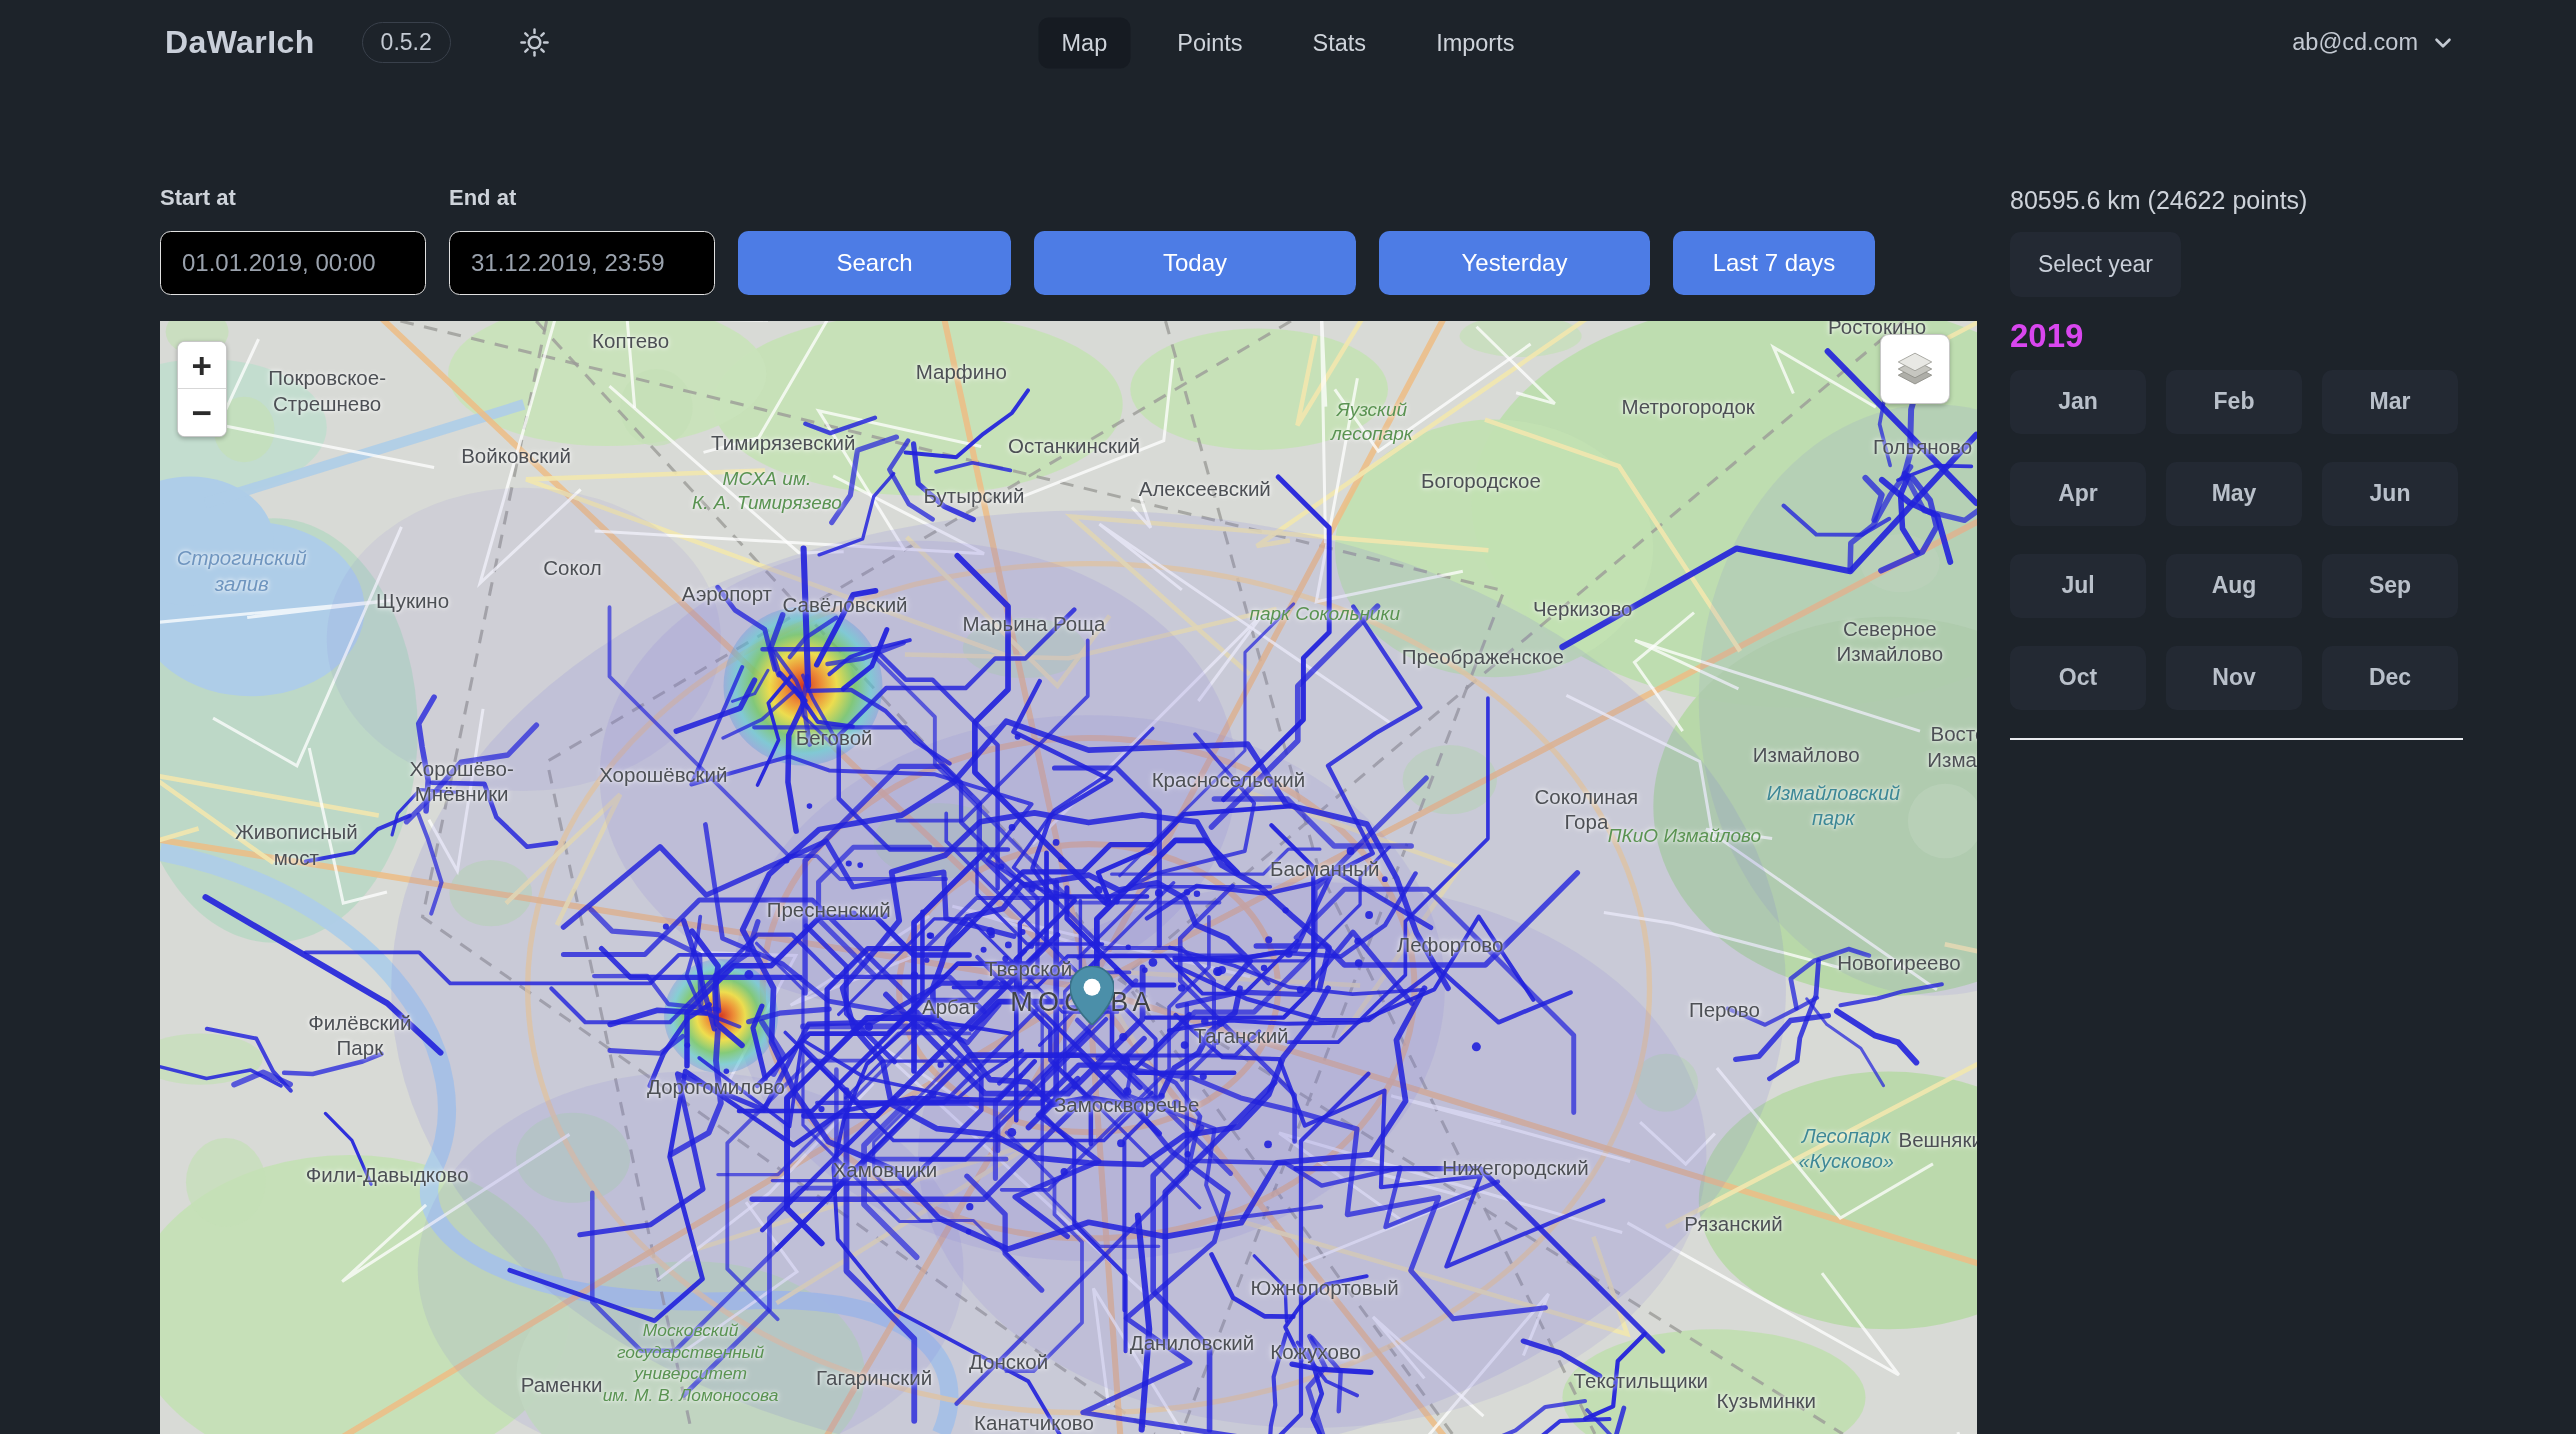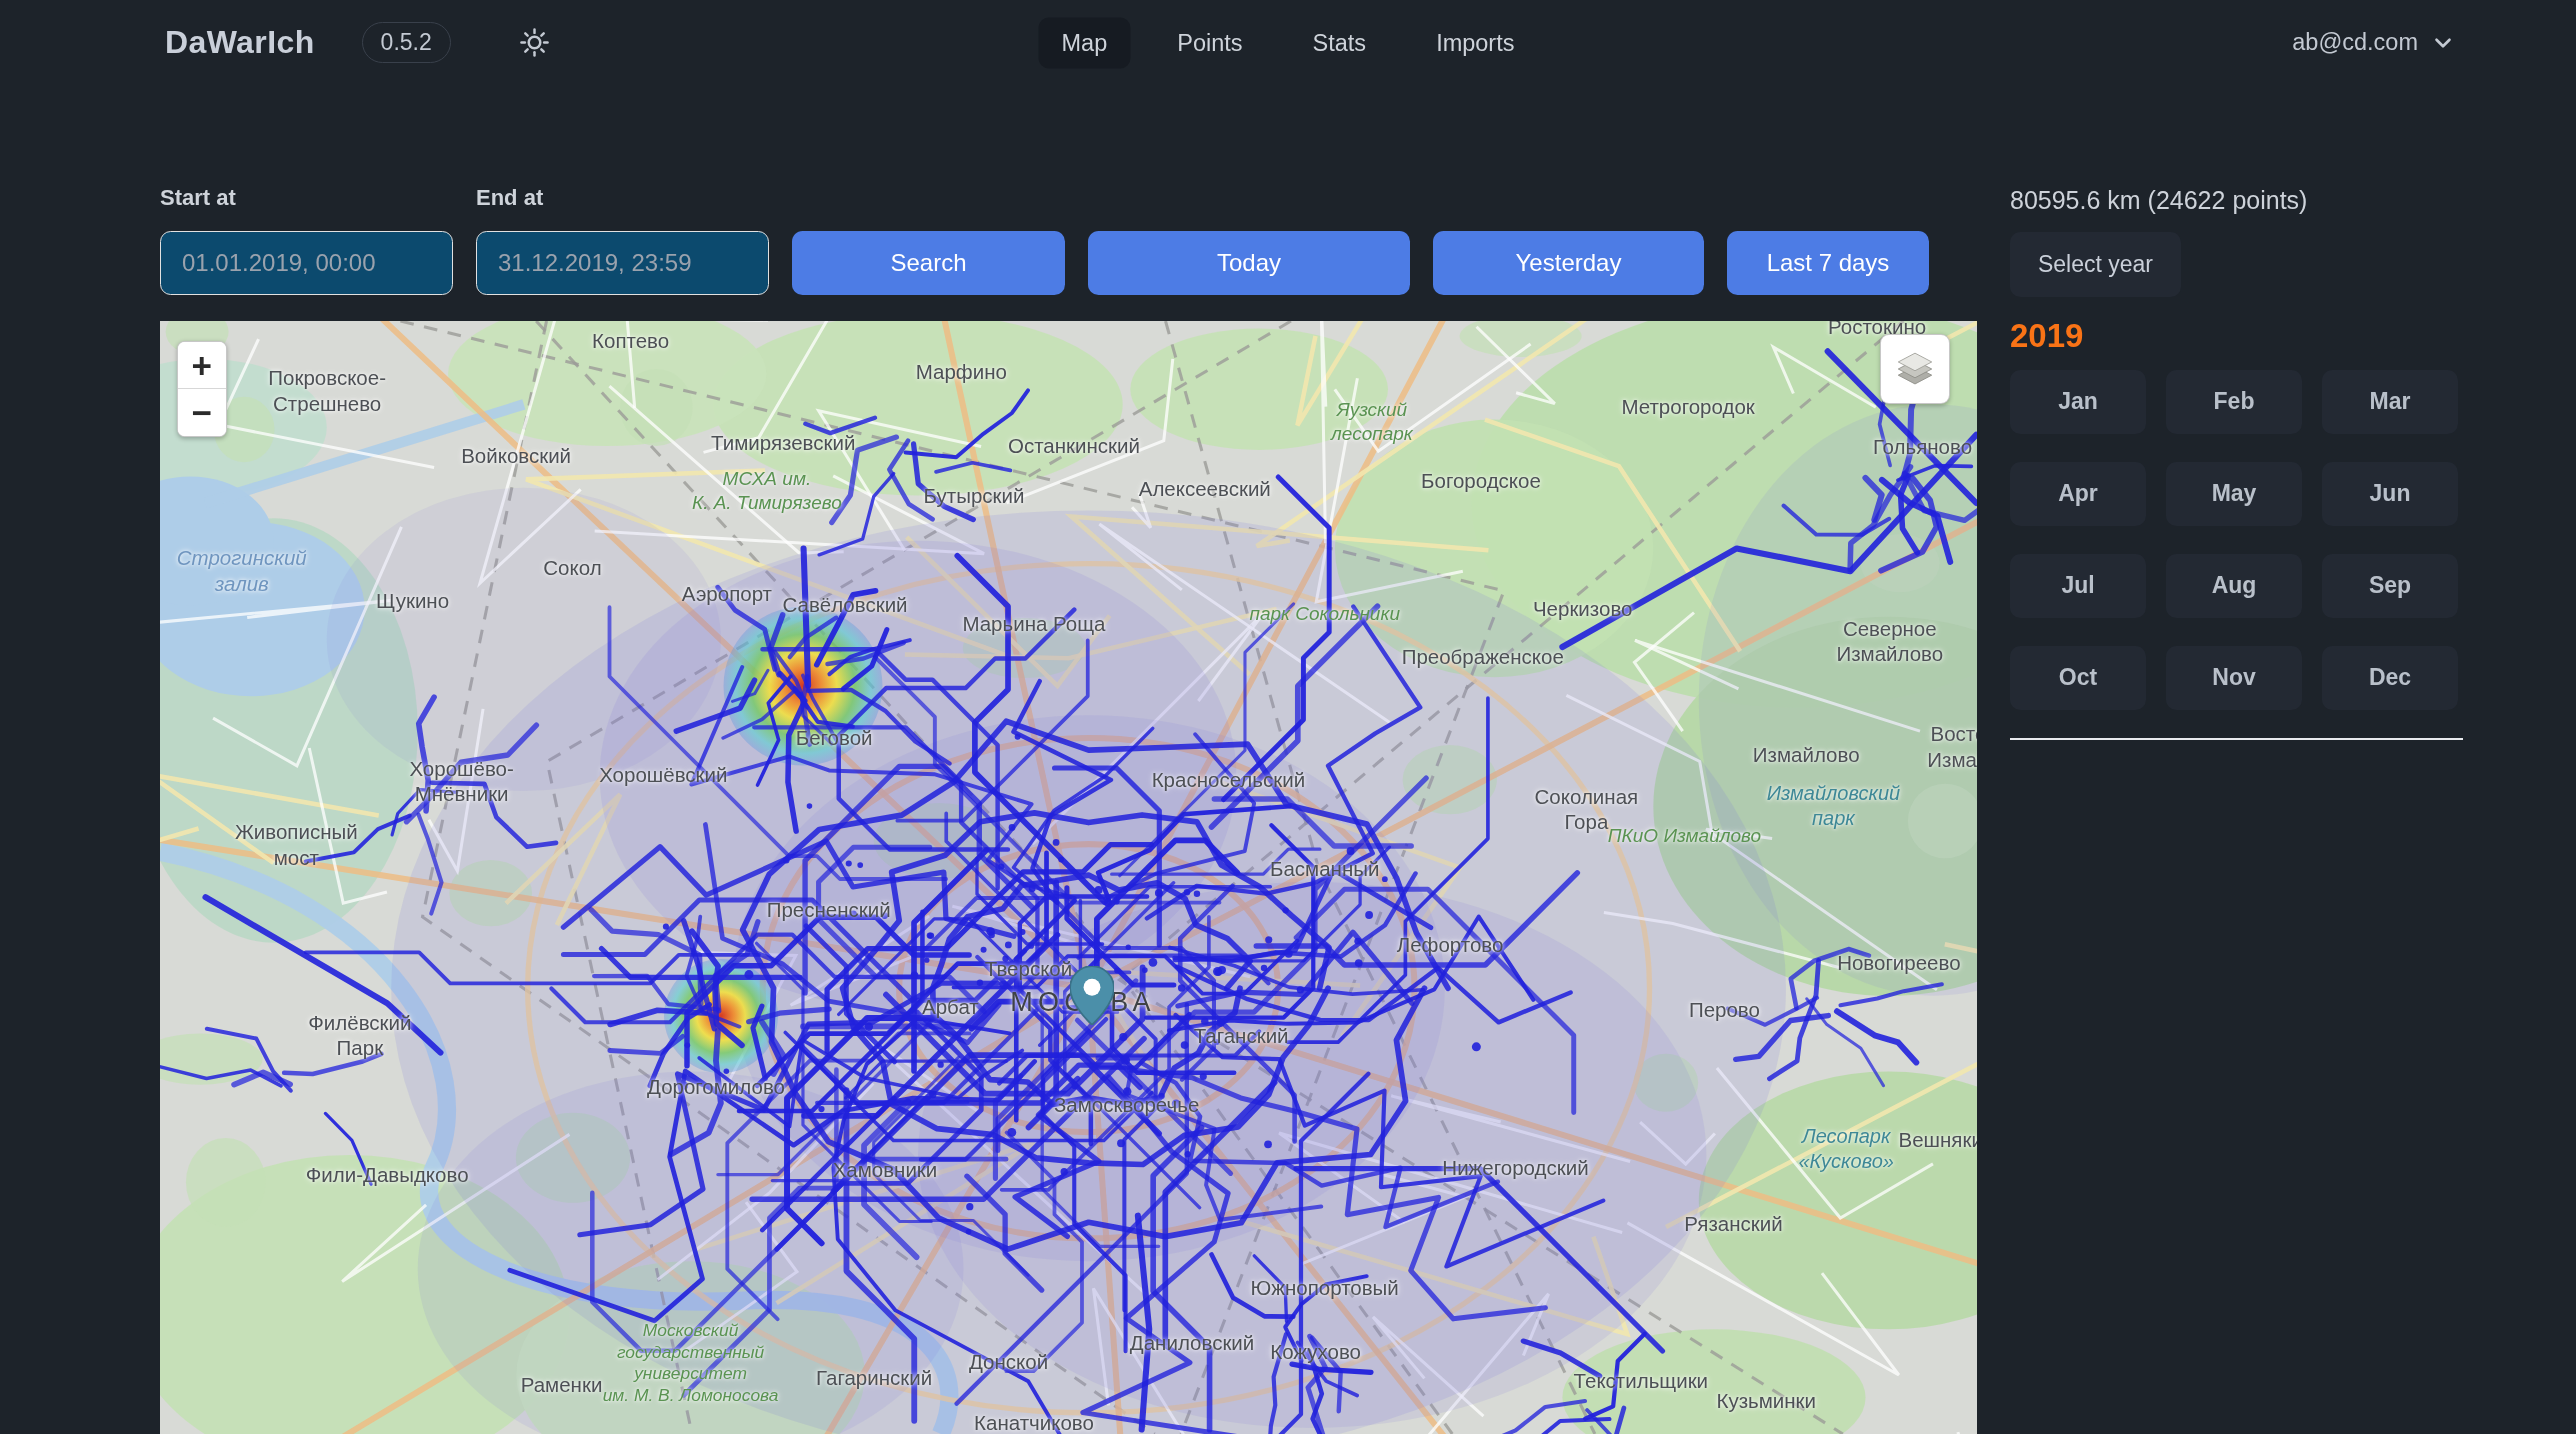--- a/index.html
+++ b/index.html
@@ -24,21 +24,21 @@
   .account span{font-size:23.5px;color:#c3c9d2;}
 
   
   .content{display:flex;margin-top:100px;padding:0 92px 0 160px;gap:33px;}
   .main{width:1817px;display:flex;flex-direction:column;}
 
   
   .filters{display:flex;align-items:flex-end;gap:23px;margin-bottom:26px;}
   .field{display:flex;flex-direction:column;gap:20px;}
   .field label{font-size:22px;font-weight:700;color:#ced3da;}
-  .field input{width:293px;height:64px;background:#0c4a6e;border:0.8px solid #e1e1e1;border-radius:10.6px;
+  .field input{width:266px;height:64px;background:#000000;border:0.8px solid #e1e1e1;border-radius:10.6px;
     padding:0 21px;font-size:24px;color:#9aa2ad;font-family:"Liberation Sans",sans-serif;}
   .btn{height:64px;border:none;border-radius:10.6px;background:var(--accent);color:var(--accent-text);
     font-size:24px;font-family:"Liberation Sans",sans-serif;cursor:pointer;}
   .btn.w1{width:273px}.btn.w2{width:322px}.btn.w3{width:271px}.btn.w4{width:202px}
 
   
   .map{position:relative;width:1817px;height:1113px;background:var(--map-base);overflow:hidden;}
   .map svg.layer{position:absolute;left:0;top:0;width:100%;height:100%;}
   #map-base{z-index:1}
   #heat-spots{position:absolute;inset:0;z-index:2;}
@@ -65,21 +65,21 @@
   .zoom-ctl button:first-child{border-bottom:1.5px solid #d7d7d7;}
   .layers-ctl{position:absolute;right:27px;top:13px;z-index:6;width:70px;height:70px;background:#fff;
     border:1.5px solid rgba(0,0,0,.22);border-radius:9px;display:flex;align-items:center;justify-content:center;
     cursor:pointer;box-shadow:0 1.5px 4.5px rgba(0,0,0,.25);}
 
   
   .sidebar{width:474px;display:flex;flex-direction:column;}
   .stats{font-size:25px;color:#ced3da;line-height:1.2;}
   .select-year{margin-top:16.7px;width:171px;height:65px;background:var(--panel);border:none;border-radius:10.6px;
     color:#c9cfd9;font-size:23px;font-weight:400;cursor:pointer;font-family:"Liberation Sans",sans-serif;}
-  .year{margin-top:20px;font-size:33px;font-weight:600;color:#f97316;}
+  .year{margin-top:20px;font-size:33px;font-weight:600;color:#d946ef;}
   .months{margin-top:15px;display:grid;grid-template-columns:repeat(3,136px);column-gap:20px;row-gap:28px;}
   .month-btn{height:64px;background:var(--panel);border:none;border-radius:10.6px;color:#b9c0ca;
     font-size:23px;font-weight:700;cursor:pointer;font-family:"Liberation Sans",sans-serif;}
   .divider{margin-top:28px;border:none;border-top:2.3px solid var(--divider);width:453px;}
 </style>
 </head>
 <body>
 
 <nav class="navbar">
   <div class="brand">DaWarIch</div>

